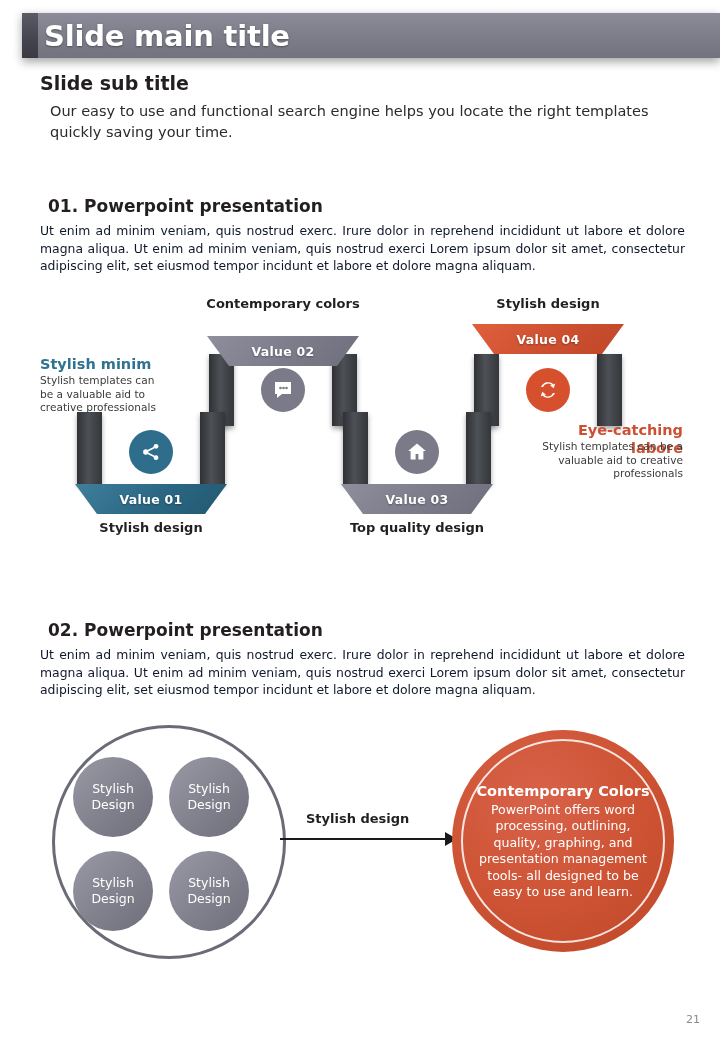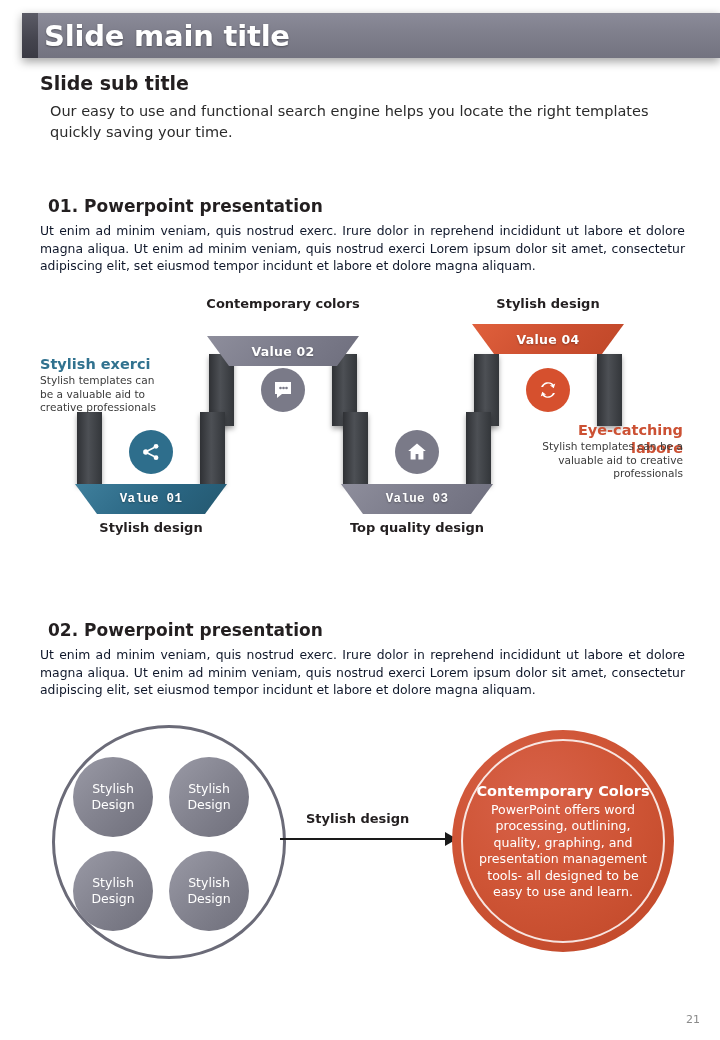--- a/index.html
+++ b/index.html
@@ -74,21 +74,20 @@
     letter-spacing:.3px;
     text-shadow:0 1px 2px rgba(0,0,0,.3);
   }
   
   .banner.top{
     clip-path:polygon(0 0,152px 0,130px 30px,22px 30px);
   }
   
   .banner.bottom{
     clip-path:polygon(0 0,152px 0,130px 30px,22px 30px);
-    font-family:Liberation Mono, monospace;
   }
   .c-blue{background:linear-gradient(135deg,#3f7f9c 0%,#2a6683 55%,#24586f 100%);}
   .c-gray{background:linear-gradient(135deg,#8e8e9c 0%,#7b7b8a 55%,#6e6e7d 100%);}
   .c-oran{background:linear-gradient(135deg,#e0603c 0%,#cc4f30 55%,#bf4728 100%);}
 
   .icon-circle{
     position:absolute;width:44px;height:44px;border-radius:50%;
     display:flex;align-items:center;justify-content:center;
   }
   .ic-blue{background:#2e6e8c;}
@@ -224,21 +223,21 @@
         <svg width="24" height="24" viewBox="0 0 24 24" aria-hidden="true">
           <path d="M12 3.5L3.2 11h2.4v8.5h5V14h2.8v5.5h5V11h2.4z" fill="#ffffff"></path>
         </svg>
       </div>
     </div>
 
     <div class="cap" style="left:56px;top:519px;">Stylish design</div>
 
     <div class="cap" style="left:322px;top:519px;width:190px;">Top quality design</div>
 
-    <div class="side-h" style="left:40px;top:355px;color:#31728f;">Stylish exerci</div>
+    <div class="side-h" style="left:40px;top:355px;color:#31728f;">Stylish minim</div>
     <div class="side-p" style="left:40px;top:374px;width:128px;">Stylish templates can be a valuable aid to creative professionals</div>
 
     <div class="side-h" style="left:558px;top:421px;width:125px;color:#cc5134;text-align:right;">Eye-catching labore</div>
     <div class="side-p" style="left:541px;top:440px;width:142px;text-align:right;">Stylish templates can be a valuable aid to creative professionals</div>
   </div>
 
   <div class="sec-title" style="top:620px;">02. Powerpoint presentation</div>
   <div class="sec-body" style="top:646px;">Ut enim ad minim veniam, quis nostrud exerc. Irure dolor in reprehend incididunt ut labore et dolore magna aliqua. Ut enim ad minim veniam, quis nostrud exerci  Lorem ipsum dolor sit amet, consectetur adipiscing elit, set eiusmod tempor incidunt et labore et dolore magna aliquam.</div>
 
   <div>

